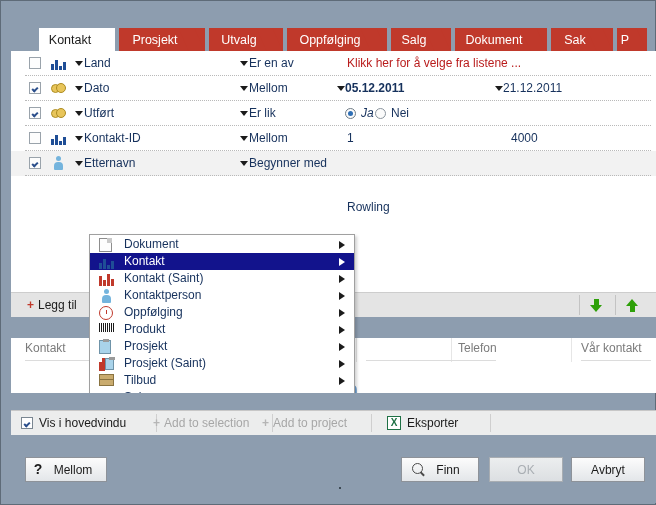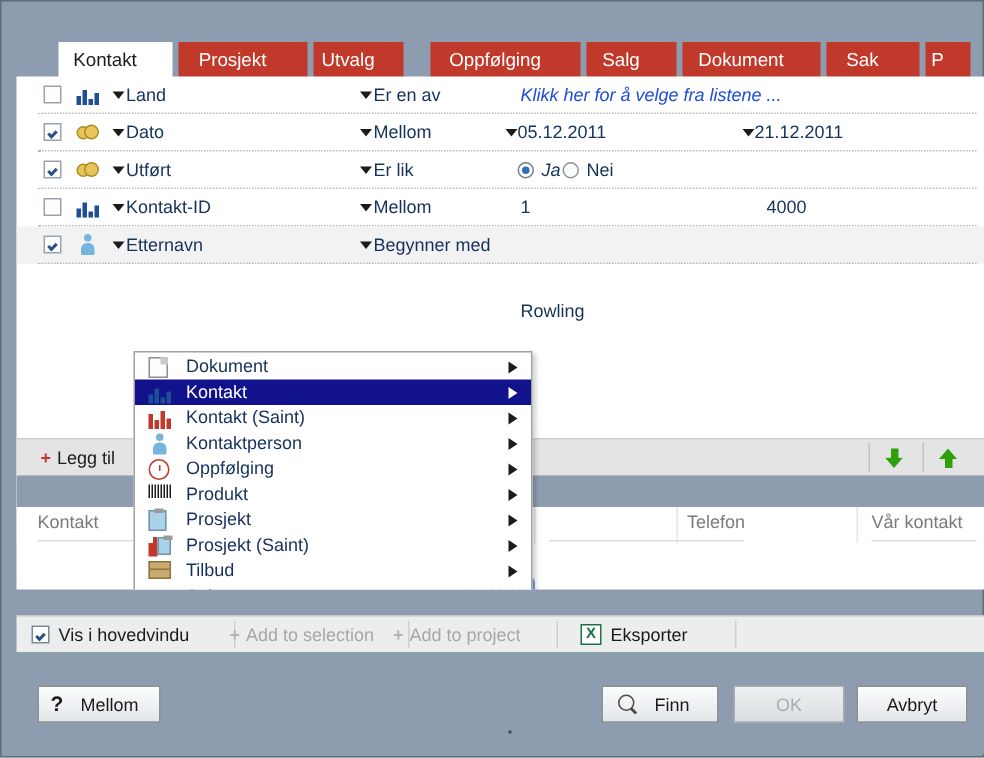--- a/index.html
+++ b/index.html
@@ -42,21 +42,21 @@
      border:1px solid #9aa3ab;background:#fdfdfd;box-sizing:border-box;}
   .chk.on:after{content:"";position:absolute;left:2px;top:4px;width:4px;height:2px;
      border-left:2px solid #2b4f8c;border-bottom:2px solid #2b4f8c;
      transform:rotate(-45deg);}
   .ficon{position:absolute;left:40px;top:5px;width:15px;height:15px;}
   .fcarA{position:absolute;left:64px;top:10px;}
   .flabel{position:absolute;left:73px;top:5px;color:#16315c;font-size:12px;white-space:nowrap;}
   .fcarB{position:absolute;left:229px;top:10px;}
   .fop{position:absolute;left:238px;top:5px;color:#16315c;font-size:12px;white-space:nowrap;}
   .fval{position:absolute;top:5px;color:#16315c;font-size:12px;white-space:nowrap;}
-  .fval.link{color:#1d4ed8;font-style:italic;}
+  .fval.link{color:#b91c1c;}
   .fcarC{position:absolute;top:10px;}
   .caret{width:0;height:0;border-left:4px solid transparent;border-right:4px solid transparent;
      border-top:5px solid #1b1b1b;}
   .radio{position:absolute;top:7px;width:11px;height:11px;border-radius:50%;
      border:1px solid #8a949d;background:#fbfbfb;box-sizing:border-box;}
   .radio.on{border-color:#6f7b85;}
   .radio.on:after{content:"";position:absolute;left:2px;top:2px;width:5px;height:5px;
      border-radius:50%;background:#2f6fb5;}
   .rlbl{position:absolute;top:5px;color:#16315c;font-size:12px;}
   
@@ -143,21 +143,21 @@
 
   <div class="tabbar" id="tabbar">
       <div class="tab active" style="left: 28px; width: 76px;">
         <span class="skew"></span>
         <span class="lbl">Kontakt</span>
       </div>
       <div class="tab" style="left: 108px; width: 86px;">
         <span class="skew"></span>
         <span class="lbl">Prosjekt</span>
       </div>
-      <div class="tab" style="left: 198px; width: 60px;">
+      <div class="tab" style="left: 198px; width: 74px;">
         <span class="skew"></span>
         <span class="lbl">Utvalg</span>
       </div>
       <div class="tab" style="left: 276px; width: 100px;">
         <span class="skew"></span>
         <span class="lbl">Oppfølging</span>
       </div>
       <div class="tab" style="left: 380px; width: 60px;">
         <span class="skew"></span>
         <span class="lbl">Salg</span>
@@ -199,21 +199,21 @@
           <div class="chk on"></div>
           <span class="ic-coin ficon" style="display: inline-block; position: absolute; left: 40px; top: 5px;">
             <i style="left: 0px; top: 3px; width: 9px; height: 9px;"></i>
             <i style="left: 5px; top: 2px; width: 10px; height: 10px;"></i>
           </span>
           <div class="caret fcarA"></div>
           <div class="flabel">Dato</div>
           <div class="caret fcarB"></div>
           <div class="fop">Mellom</div>
           <div class="caret fcarC" style="left: 326px;"></div>
-          <div class="fval" style="left: 334px;">05.12.2011</div>
+          <div class="fval" style="left: 334px; font-weight: bold;">05.12.2011</div>
           <div class="caret fcarC" style="left: 484px;"></div>
           <div class="fval" style="left: 492px;">21.12.2011</div>
         </div>
         <div class="frow">
           <div class="dotline"></div>
           <div class="chk on"></div>
           <span class="ic-coin ficon" style="display: inline-block; position: absolute; left: 40px; top: 5px;">
             <i style="left: 0px; top: 3px; width: 9px; height: 9px;"></i>
             <i style="left: 5px; top: 2px; width: 10px; height: 10px;"></i>
           </span>

